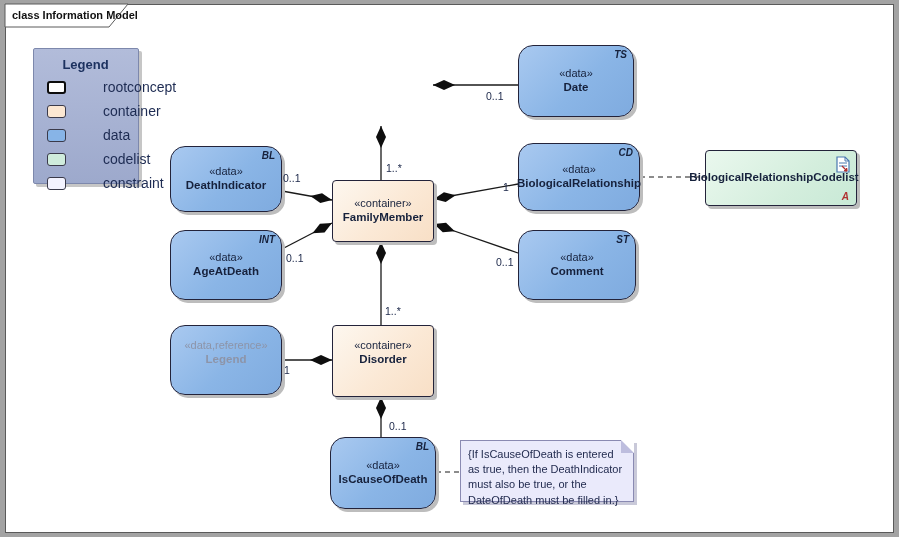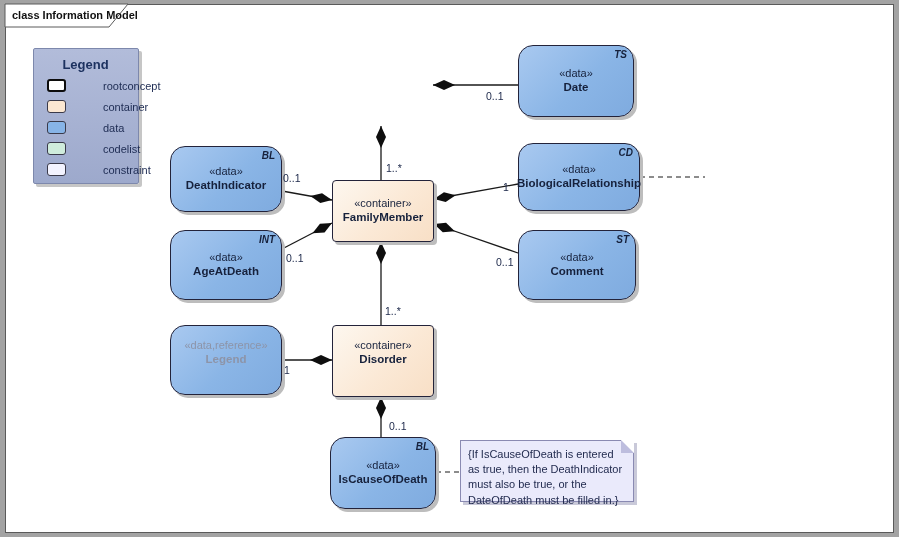--- a/index.html
+++ b/index.html
@@ -38,21 +38,21 @@
         background:linear-gradient(180deg,#b2bcda 0%,#9da9cc 100%);border:1px solid #7d88ac;
         border-radius:2px;box-shadow:3px 3px 0 #c6c6c6;box-sizing:border-box;padding:6px 0 0 13px;}
   .legend .ltitle{font-size:13px;font-weight:bold;color:#1d3260;text-align:center;margin:2px 14px 7px 0;}
   .lrow{display:flex;align-items:center;gap:9px;margin-bottom:8px;}
   .sw{width:19px;height:13px;border-radius:3px;border:1px solid #3a3a4a;box-sizing:border-box;flex:0 0 auto;}
   .sw-rootconcept{background:#ffffff;border:2px solid #0c0c0c;}
   .sw-container{background:#fbe7d2;}
   .sw-data{background:#87b4e7;}
   .sw-codelist{background:#cfecdc;}
   .sw-constraint{background:#f3f3ff;}
-  .lrow .llabel{font-size:11px;color:#1d2b52;padding-left:28px;}
+  .lrow .llabel{font-size:14px;color:#1d2b52;padding-left:28px;}
 
   
   .doc-icon{position:absolute;top:5px;right:6px;}
   .cl-letter{position:absolute;bottom:3px;right:7px;font-size:10px;font-weight:bold;font-style:italic;color:#b03030;}
   .codelist-node .nm{padding-right:14px;}
 </style>
 </head>
 <body>
 
 <div class="stage">
@@ -135,20 +135,33 @@
     <div class="stereo">«container»</div>
     <div class="nm">FamilyMember</div>
   </div>
 
   <div class="node blue" style="left:518px;top:143px;width:122px;height:68px;">
     <span class="tag">CD</span>
     <div class="stereo">«data»</div>
     <div class="nm">BiologicalRelationship</div>
   </div>
 
+  <div class="node green codelist-node" style="left:705px;top:150px;width:152px;height:56px;">
+    <span class="doc-icon">
+      <svg width="14" height="17" viewBox="0 0 14 17">
+        <path d="M1,1 H9 L13,5 V16 H1 Z" fill="#ffffff" stroke="#4a78b0" stroke-width="1.2"></path>
+        <path d="M9,1 L9,5 L13,5" fill="none" stroke="#4a78b0" stroke-width="1"></path>
+        <line x1="3" y1="7" x2="11" y2="7" stroke="#4a78b0" stroke-width="1"></line>
+        <line x1="3" y1="10" x2="11" y2="10" stroke="#4a78b0" stroke-width="1"></line>
+        <path d="M11,15 L6,10 M11,15 L8,14.6 M11,15 L10.6,12" stroke="#b03030" stroke-width="1.3" fill="none"></path>
+      </svg>
+    </span>
+    <div class="nm">BiologicalRelationshipCodelist</div>
+    <span class="cl-letter">A</span>
+  </div>
 
   <div class="node blue" style="left:170px;top:230px;width:112px;height:70px;">
     <span class="tag">INT</span>
     <div class="stereo">«data»</div>
     <div class="nm">AgeAtDeath</div>
   </div>
 
   <div class="node blue" style="left:518px;top:230px;width:118px;height:70px;">
     <span class="tag">ST</span>
     <div class="stereo">«data»</div>

